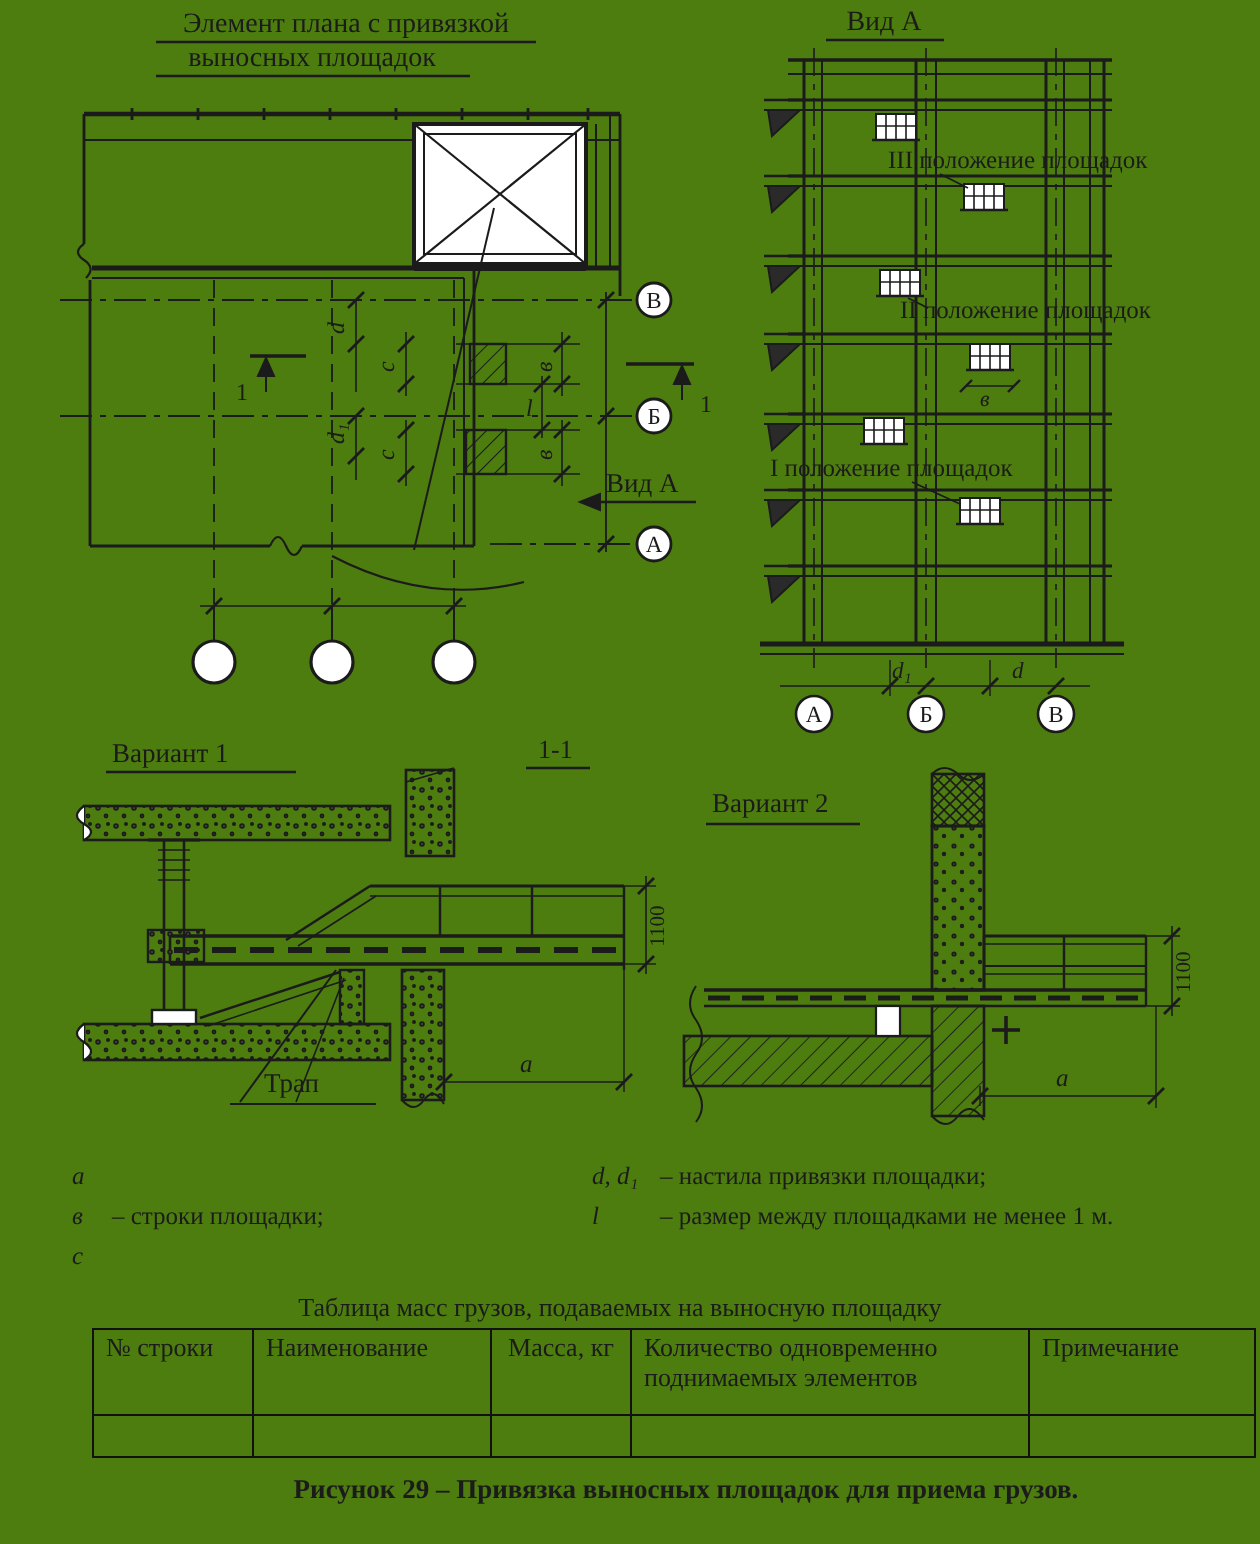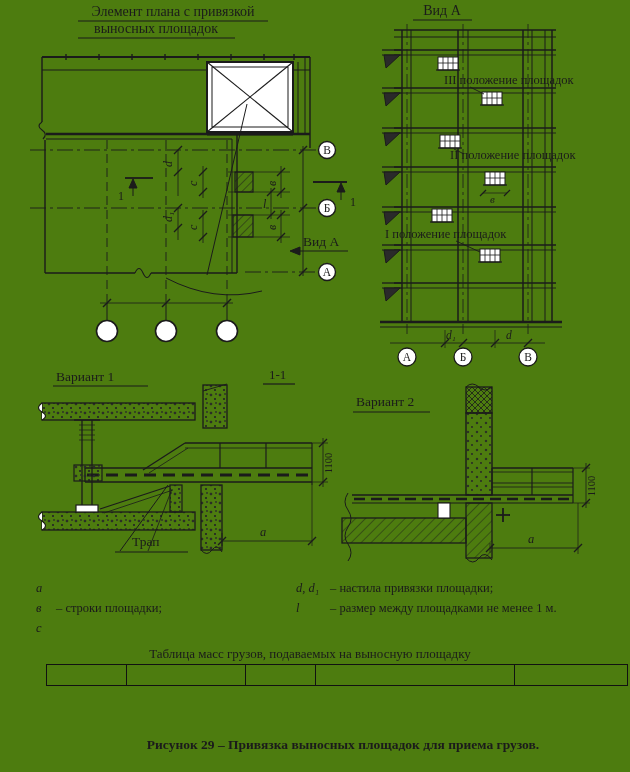--- a/index.html
+++ b/index.html
@@ -413,20 +413,27 @@
   <div class="table-title">Таблица масс грузов, подаваемых на выносную площадку</div>
   <table class="mass">
     <colgroup>
       <col style="width:80px">
           <col style="width:119px">
           <col style="width:70px">
           <col style="width:199px">
           <col style="width:113px">
     </colgroup>
     <tbody>
+          <tr class="hdr">
+      <td>№ строки</td>
+      <td>Наименование</td>
+      <td class="c">Масса, кг</td>
+      <td>Количество одновременно поднимаемых элементов</td>
+      <td>Примечание</td>
+    </tr>
     <tr class="data">
       <td></td>
       <td></td>
       <td></td>
       <td></td>
       <td></td>
     </tr>
   </tbody>
       </table>
 </div>

